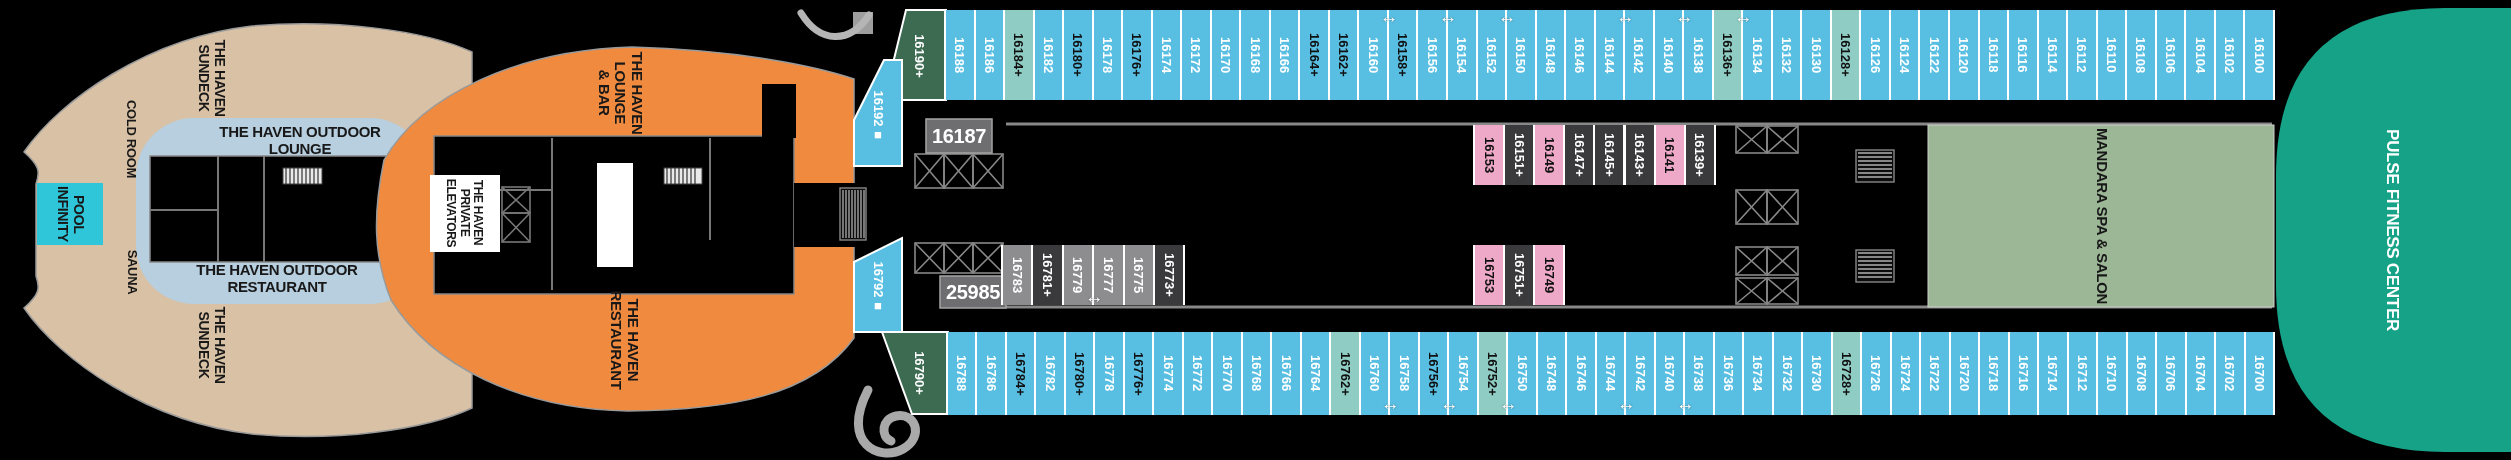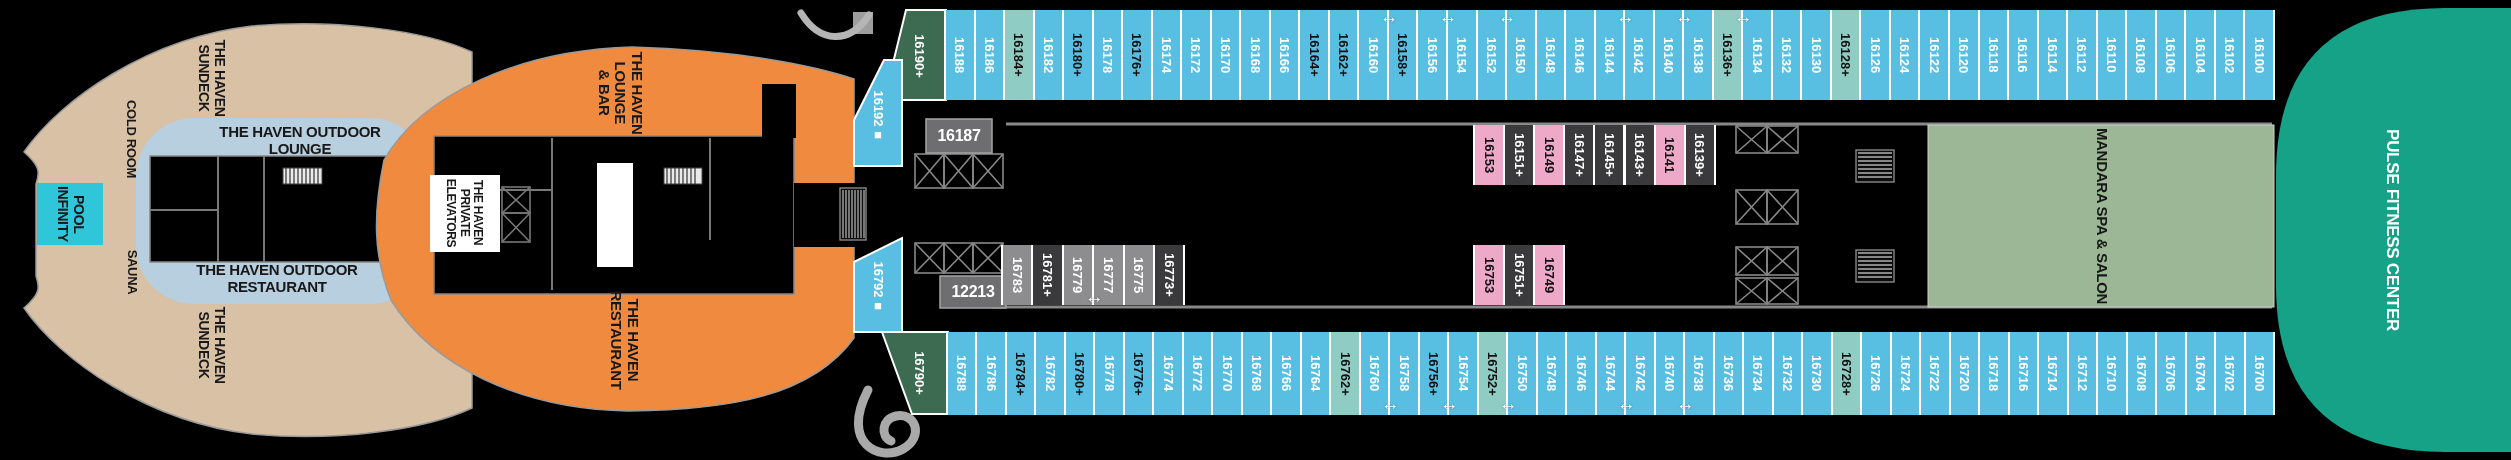--- a/index.html
+++ b/index.html
@@ -17,21 +17,21 @@
   .cell span{writing-mode:vertical-rl;text-orientation:mixed;letter-spacing:0;}
   .t-b   {background:var(--cabin_blue);color:#fff;}
   .t-bp  {background:var(--cabin_blue);color:#101010;}
   .t-g   {background:var(--cabin_tint);color:#101010;}
   .t-pink{background:var(--cabin_pink);color:#101010;}
   .t-dark{background:var(--cabin_dark);color:#fff;}
   .t-gray{background:var(--cabin_gray);color:#fff;}
   .arrow{position:absolute;transform:translate(-50%,-50%);color:#fff;font-weight:bold;
          font-size:19px;z-index:6;text-shadow:0 0 2px rgba(0,0,0,.5);}
   .boxlbl{position:absolute;transform:translate(-50%,-50%);color:#fff;font-weight:bold;
-          font-size:16px;letter-spacing:-0.3px;z-index:4;}
+          font-size:20px;letter-spacing:-0.3px;z-index:4;}
   .sc{position:absolute;transform:translate(-50%,-50%);font-weight:bold;font-size:13px;
       color:#fff;z-index:4;}
   .fs12{font-size:12px;} .fs13{font-size:13px;} .fs14{font-size:14px;}
   .fs15{font-size:15px;} .fs17{font-size:17px;}
   .white{color:#fff;}
 </style>
 </head>
 <body>
 
 <div id="plan">
@@ -163,21 +163,21 @@
   <div class="lbl vtext fs12" style="left:464px;top:213px">THE HAVEN
 PRIVATE
 ELEVATORS</div>
   <div class="lbl vtext fs15" style="left:624px;top:340px">THE HAVEN
 RESTAURANT</div>
 
   <div class="lbl vtext fs15" style="left:2102px;top:216px">MANDARA SPA &amp; SALON</div>
   <div class="lbl vtext fs17 white" style="left:2392px;top:230px">PULSE FITNESS CENTER</div>
 
   <div class="boxlbl" style="left:959px;top:136px">16187</div>
-  <div class="boxlbl" style="left:973px;top:292px">12213</div>
+  <div class="boxlbl" style="left:973px;top:292px">25985</div>
 
   <div class="sc vtext" style="left:919px;top:56px">16190+</div>
   <div class="sc vtext" style="left:878px;top:116px">16192■</div>
   <div class="sc vtext" style="left:919px;top:373px">16790+</div>
   <div class="sc vtext" style="left:878px;top:287px">16792■</div>
 
   <div class="row" style="left: 944px; top: 10px; width: 1330.85px; height: 90px;">
       <div class="cell t-b" style="left: 2px; width: 27.53px;">
         <span>16188</span>
       </div>

